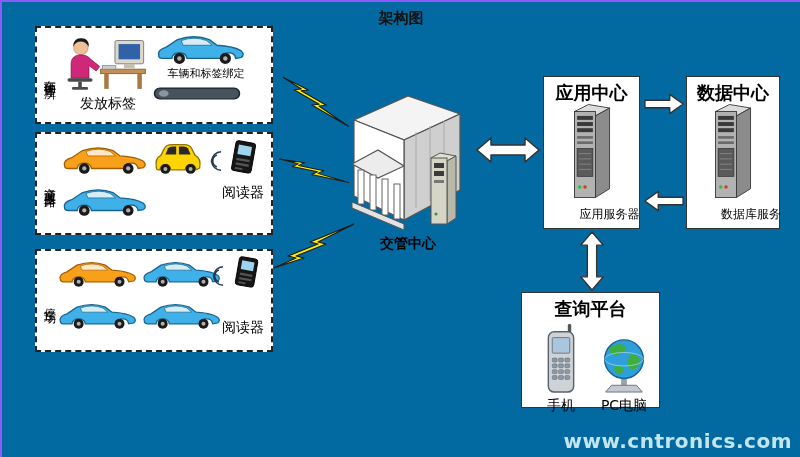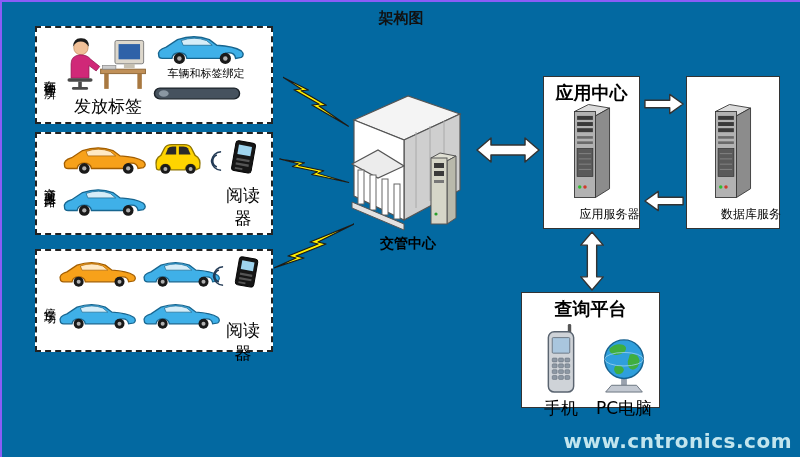--- a/index.html
+++ b/index.html
@@ -18,21 +18,21 @@
   .solid-box{
     position:absolute;background:#fff;border:1.4px solid #333;box-sizing:border-box;
   }
   .vlabel{
     position:absolute;left:4px;top:50%;transform:translateY(-50%);
     writing-mode:vertical-lr;text-orientation:upright;
     font-size:12px;letter-spacing:2px;color:#000;white-space:nowrap;
   }
   .icon{position:absolute;}
   .icon svg{width:100%;height:100%;display:block;}
-  .small-label{position:absolute;font-size:17px;color:#000;text-align:center;}
+  .small-label{position:absolute;font-size:14px;color:#000;text-align:center;}
   .box-title{
     position:absolute;top:4px;left:0;width:100%;text-align:center;
     font-size:18px;font-weight:bold;color:#000;
   }
   .bottom-label{
     position:absolute;bottom:5px;left:0;width:100%;text-align:center;
     font-size:12px;color:#000;padding-left:18px;
   }
   .center-label{
     position:absolute;text-align:center;font-size:14px;font-weight:bold;color:#000;
@@ -304,20 +304,21 @@
         <line x1="13" y1="72" x2="27" y2="72" stroke="#888" stroke-width="1"></line>
         <line x1="13" y1="78" x2="27" y2="78" stroke="#888" stroke-width="1"></line>
         <circle cx="14" cy="98" r="2" fill="#2fbf2f"></circle>
         <circle cx="20" cy="98" r="2" fill="#d03a2a"></circle>
       </svg>
     </div>
     <div class="bottom-label">应用服务器</div>
   </div>
 
   <div class="solid-box" style="left:684px;top:74px;width:94px;height:153px;">
+    <div class="box-title">数据中心</div>
     <div class="icon" style="left:50%;transform:translateX(-50%);top:24px;width:50px;height:100px;">
       <svg viewBox="0 0 56 114">
         <polygon points="8,12 24,4 48,8 32,17" fill="#dcdcdc" stroke="#333" stroke-width="1"></polygon>
         <polygon points="32,17 48,8 48,100 32,110" fill="#8c8c8c" stroke="#333" stroke-width="1"></polygon>
         <rect x="8" y="12" width="24" height="98" fill="#b2b2b2" stroke="#333" stroke-width="1"></rect>
         <rect x="11" y="17" width="18" height="4.5" fill="#3a3a3a"></rect>
         <rect x="11" y="24" width="18" height="4.5" fill="#3a3a3a"></rect>
         <rect x="11" y="31" width="18" height="4.5" fill="#3a3a3a"></rect>
         <rect x="11" y="40" width="18" height="3" fill="#6a6a6a"></rect>
         <rect x="11" y="46" width="18" height="3" fill="#6a6a6a"></rect>

